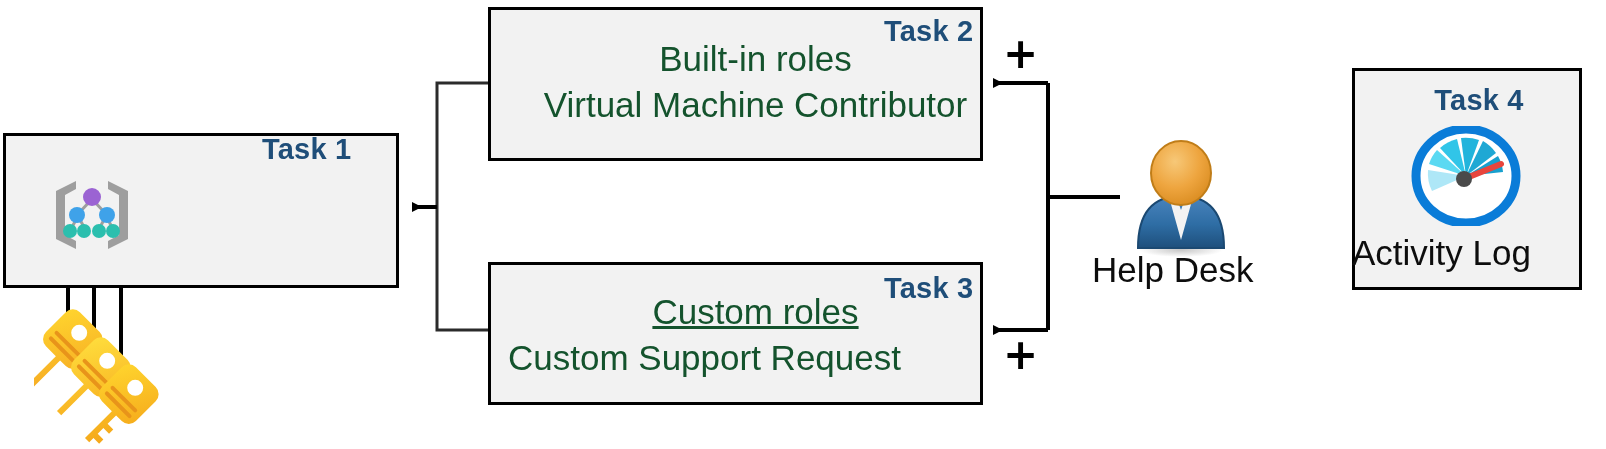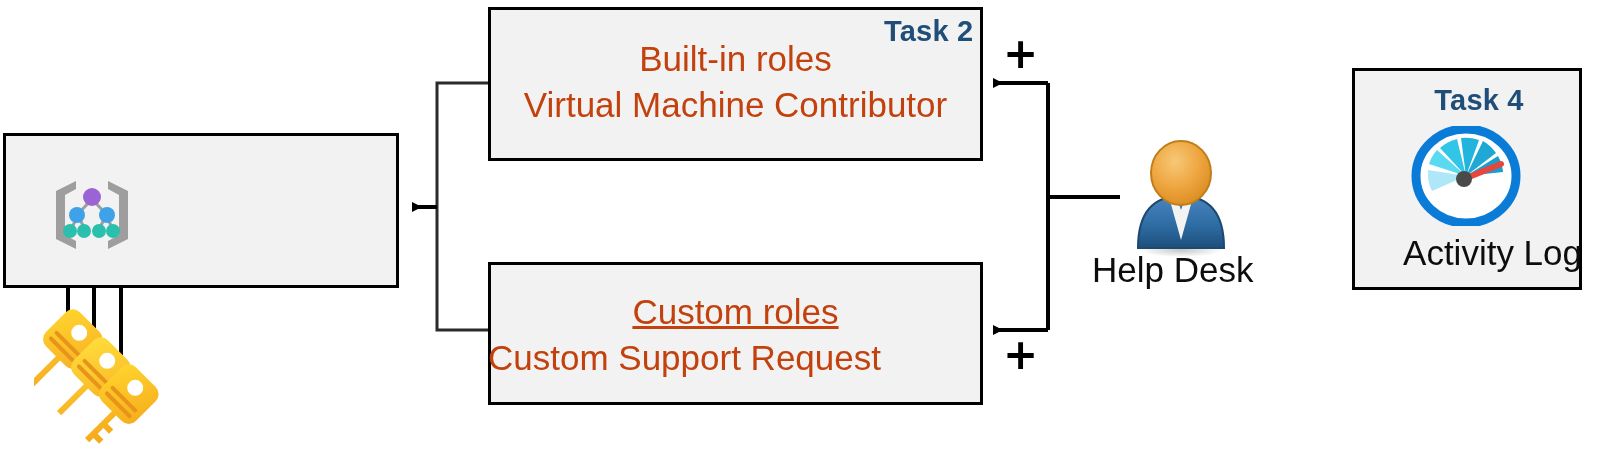--- a/index.html
+++ b/index.html
@@ -23,26 +23,27 @@
   .task-tag{
     position:absolute;
     color:#1F4E79;
     font-weight:bold;
     font-size:29px;
     letter-spacing:0.2px;
     white-space:nowrap;
   }
   .box-text{
     position:absolute;
-    color:#c2410c;
+    color:#14532d;
     font-size:35px;
     line-height:1.18;
     text-align:center;
     white-space:nowrap;
     font-weight:400;
+    padding-left:20px;
   }
   .plain-label{
     position:absolute;
     color:#0d0d0d;
     font-size:35px;
     line-height:1.18;
     text-align:center;
     white-space:nowrap;
   }
   .plus{
@@ -90,20 +91,21 @@
     </g>
 
     <g>
       <path d="M68,350 L68,203" fill="none" stroke="#000000" stroke-width="4" marker-end="url(#arrowU)"></path>
       <path d="M94,378 L94,200" fill="none" stroke="#000000" stroke-width="4" marker-end="url(#arrowU)"></path>
       <path d="M121,405 L121,215" fill="none" stroke="#000000" stroke-width="4" marker-end="url(#arrowU)"></path>
     </g>
   </svg>
 
   <div class="box" style="left:3px; top:133px; width:396px; height:155px;"></div>
+  <div class="task-tag" style="left:262px; top:133px;">Task 1</div>
 
   <div class="icon-abs" style="left:46px; top:173px; width:92px; height:82px;">
     <svg width="92" height="82" viewBox="0 0 92 82">
 
       <path d="M30,8 L10,18 L10,66 L30,76 L30,68 L19,62 L19,22 L30,16 Z" fill="#9E9E9E"></path>
 
       <path d="M62,8 L82,18 L82,66 L62,76 L62,68 L73,62 L73,22 L62,16 Z" fill="#9E9E9E"></path>
 
       <g stroke="#9E9E9E" stroke-width="3" fill="none">
         <path d="M46,26 L32,41"></path>
@@ -124,20 +126,21 @@
     </svg>
   </div>
 
 
   <div class="box" style="left:488px; top:7px; width:495px; height:154px;"></div>
   <div class="task-tag" style="left:884px; top:15px;">Task 2</div>
   <div class="box-text" style="left:488px; top:38px; width:495px; text-align:center;">Built-in roles</div>
   <div class="box-text" style="left:488px; top:84px; width:495px; text-align:center;">Virtual Machine Contributor</div>
 
   <div class="box" style="left:488px; top:262px; width:495px; height:143px;"></div>
+  <div class="task-tag" style="left:884px; top:272px;">Task 3</div>
   <div class="box-text" style="left:488px; top:291px; width:495px; text-align:center;text-decoration:underline;">Custom roles</div>
   <div class="box-text" style="left:488px; top:337px; width:495px; text-align:left;">Custom Support Request</div>
 
   <div class="plus" style="left:1003px; top:33px;">+</div>
   <div class="plus" style="left:1003px; top:334px;">+</div>
 
   <div class="icon-abs" style="left:1122px; top:140px; width:118px; height:118px;">
     <svg width="118" height="118" viewBox="0 0 118 118">
       <defs>
         <radialGradient id="headG" cx="40%" cy="32%" r="75%">
@@ -182,21 +185,21 @@
         <path d="M60,50 L92,30 A39,39 0 0,1 97,46 Z" fill="#17A0CE"></path>
         <path d="M60,50 L22,44 A39,39 0 0,0 26,65 Z" fill="#AEE7F7"></path>
       </g>
 
       <path d="M58,53 L95,38" stroke="#E8453C" stroke-width="6" stroke-linecap="round"></path>
 
       <circle cx="58" cy="53" r="8" fill="#4A4A4A"></circle>
     </svg>
   </div>
 
-  <div class="plain-label" style="left:1352px; top:232px; width:230px; text-align:right;">Activity Log</div>
+  <div class="plain-label" style="left:1352px; top:232px; width:230px; text-align:left;">Activity Log</div>
 
   <div class="icon-abs" style="left:34px; top:308px; width:145px; height:141px;">
     <svg width="145" height="141" viewBox="0 0 145 141">
       <defs>
         <linearGradient id="keyG1" x1="0" y1="0" x2="1" y2="1">
           <stop offset="0%" stop-color="#FFD52E"></stop>
           <stop offset="100%" stop-color="#F5A623"></stop>
         </linearGradient>
         <linearGradient id="keyG2" x1="0" y1="0" x2="1" y2="1">
           <stop offset="0%" stop-color="#FFDE3D"></stop>

